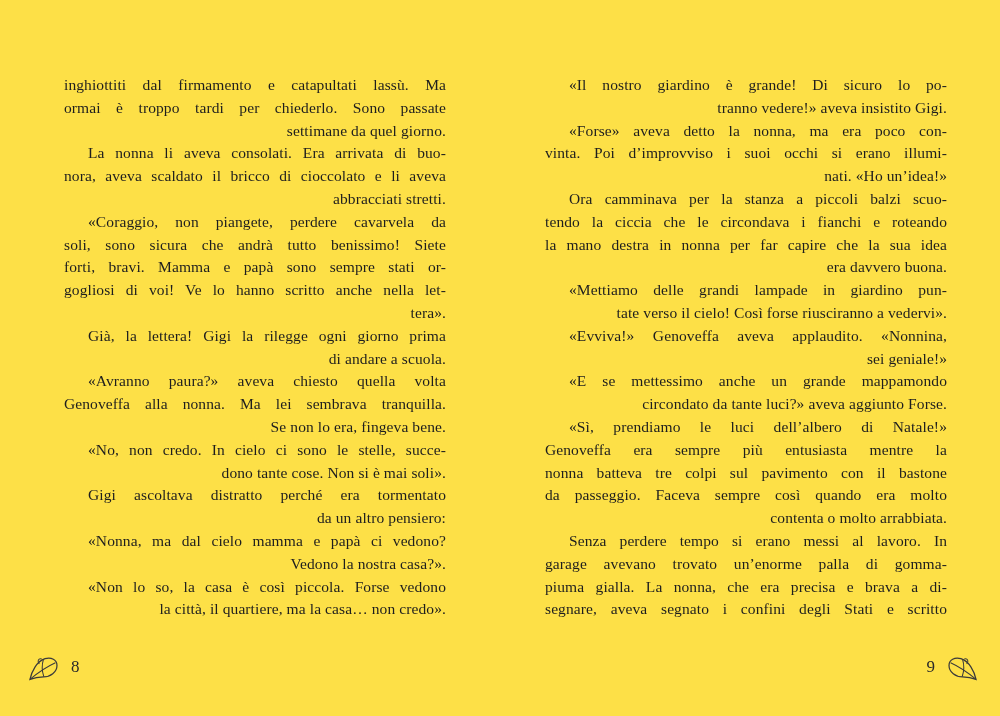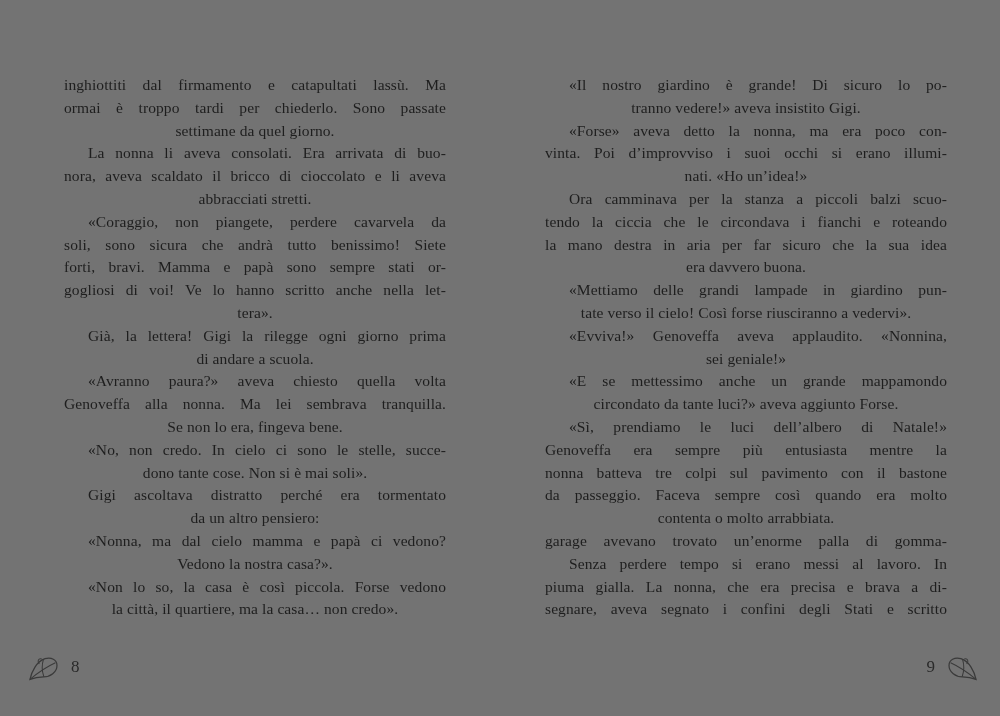--- a/index.html
+++ b/index.html
@@ -11,39 +11,39 @@
     height: 716px;
     background: #ffffff;
     font-family: "Liberation Serif", serif;
     color: #1e1e1e;
     overflow: hidden;
   }
   .spread {
     position: relative;
     width: 1000px;
     height: 716px;
-    background: #737373;
+    background: #fde047;
   }
   .text-column {
     position: absolute;
     top: 74px;
   }
   .col-left {
     left: 64px;
     width: 382px;
   }
   .col-right {
     left: 545px;
     width: 402px;
   }
   .line {
     font-size: 15.5px;
     line-height: 22.8px;
     height: 22.8px;
-    text-align: center;
+    text-align: right;
     white-space: normal;
     letter-spacing: 0.1px;
   }
   .line.j {
     text-align: justify;
     text-align-last: justify;
   }
   .line.i {
     text-indent: 24px;
   }
@@ -117,35 +117,35 @@
   </div>
 
   <div class="text-column col-right">
       <div class="line i j">«Il nostro giardino è grande! Di sicuro lo po-</div>
       <div class="line">tranno vedere!» aveva insistito Gigi.</div>
       <div class="line i j">«Forse» aveva detto la nonna, ma era poco con-</div>
       <div class="line j">vinta. Poi d’improvviso i suoi occhi si erano illumi-</div>
       <div class="line">nati. «Ho un’idea!»</div>
       <div class="line i j">Ora camminava per la stanza a piccoli balzi scuo-</div>
       <div class="line j">tendo la ciccia che le circondava i fianchi e roteando</div>
-      <div class="line j">la mano destra in aria per far sicuro che la sua idea</div>
+      <div class="line j">la mano destra in nonna per far capire che la sua idea</div>
       <div class="line">era davvero buona.</div>
       <div class="line i j">«Mettiamo delle grandi lampade in giardino pun-</div>
       <div class="line">tate verso il cielo! Così forse riusciranno a vedervi».</div>
       <div class="line i j">«Evviva!» Genoveffa aveva applaudito. «Nonnina,</div>
       <div class="line">sei geniale!»</div>
       <div class="line i j">«E se mettessimo anche un grande mappamondo</div>
       <div class="line">circondato da tante luci?» aveva aggiunto Forse.</div>
       <div class="line i j">«Sì, prendiamo le luci dell’albero di Natale!»</div>
       <div class="line j">Genoveffa era sempre più entusiasta mentre la</div>
       <div class="line j">nonna batteva tre colpi sul pavimento con il bastone</div>
       <div class="line j">da passeggio. Faceva sempre così quando era molto</div>
       <div class="line">contenta o molto arrabbiata.</div>
+      <div class="line i j">Senza perdere tempo si erano messi al lavoro. In</div>
       <div class="line j">garage avevano trovato un’enorme palla di gomma-</div>
-      <div class="line i j">Senza perdere tempo si erano messi al lavoro. In</div>
       <div class="line j">piuma gialla. La nonna, che era precisa e brava a di-</div>
       <div class="line j">segnare, aveva segnato i confini degli Stati e scritto</div>
     </div>
 
   <div class="footer footer-right">
     <span class="page-number">9</span>
     <svg class="leaf mirrored" viewBox="0 0 30 26" aria-hidden="true">
       <path d="M1.5 24.5 C3 17 8 7 16 4.5 C22 2.8 27.5 5.5 27.5 11 C27.5 17.5 21 22 14.5 22 C10 22 5 23 1.5 24.5 Z" fill="none" stroke="#3a3a3a" stroke-width="1.2"></path>
       <path d="M1.5 24.5 C8 19 15 13.5 26 8.5" fill="none" stroke="#3a3a3a" stroke-width="1"></path>
       <path d="M14.5 5 C12.8 10.5 12.8 16 14.8 21.8" fill="none" stroke="#3a3a3a" stroke-width="1"></path>

